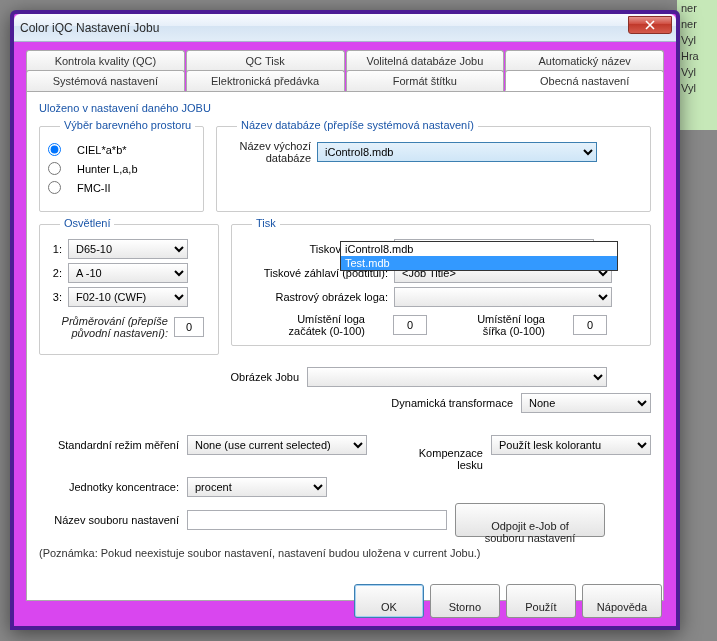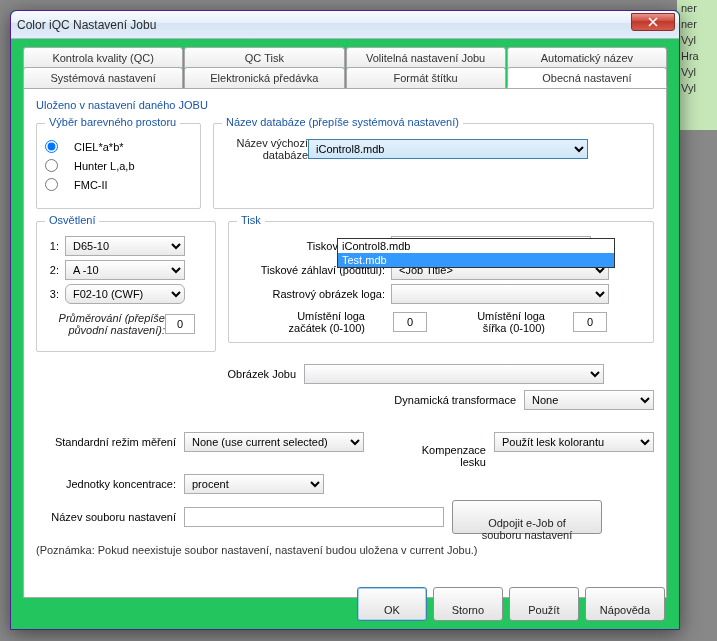--- a/index.html
+++ b/index.html
@@ -1,40 +1,40 @@
 <!DOCTYPE html>
 <html><head>
 <meta charset="utf-8">
 <style>
 * { box-sizing: border-box; margin: 0; padding: 0; font-family: "Segoe UI", Tahoma, sans-serif; font-size: 11px; }
 body { background: #888; width: 717px; height: 641px; position: relative; overflow: hidden; }
 
 .bg-strip { position: absolute; right: 0; top: 0; width: 40px; height: 130px; background: #c6e8b8; }
 .bg-strip div { padding: 2px 4px; color: #333; }
 
-.window { position: absolute; left: 10px; top: 10px; width: 670px; height: 620px; background: #22c55e; border: 1px solid #4c1d95; border-radius: 6px 6px 0 0; box-shadow: 0 4px 20px rgba(0,0,0,0.5); }
+.window { position: absolute; left: 10px; top: 10px; width: 670px; height: 620px; background: #d946ef; border: 4px solid #4c1d95; border-radius: 6px 6px 0 0; box-shadow: 0 4px 20px rgba(0,0,0,0.5); }
 
 .titlebar { height: 28px; background: linear-gradient(to bottom, #f8fbff 0%, #e6eff9 45%, #d5e4f3 46%, #e2edf8 100%); border-radius: 6px 6px 0 0; display: flex; align-items: center; padding: 0 6px; border-bottom: 1px solid #a8b8cc; position: relative; }
 .titlebar-text { color: #2a2a2a; font-size: 12px; }
 .close-btn { position: absolute; right: 4px; top: 2px; width: 44px; height: 18px; background: linear-gradient(to bottom, #e59790 0%, #cf4b3e 45%, #c0392b 46%, #d55a4c 100%); border: 1px solid #8a3028; border-radius: 0 0 3px 3px; color: #fff; display: flex; align-items: center; justify-content: center; cursor: pointer; }
 .close-btn svg { width: 10px; height: 10px; }
 
 .content { padding: 8px 12px; }
 
 .tabs-row { display: flex; gap: 1px; }
 .tab { flex: 1; height: 21px; background: linear-gradient(to bottom,#fdfdfd,#ececec); border: 1px solid #aaa; border-bottom: none; border-radius: 3px 3px 0 0; display: flex; align-items: center; justify-content: center; cursor: pointer; color: #333; padding: 0 4px; white-space: nowrap; overflow: hidden; }
 .tab.active { background: #fff; position: relative; z-index: 2; border-bottom: 1px solid #fff; margin-bottom: -1px; }
 .tabs-row.second { margin-top: -1px; }
 
 .panel { border: 1px solid #aaa; border-top: 1px solid #aaa; background: #fff; padding: 10px 12px 12px; position: relative; height: 510px; }
 
 .group { border: 1px solid #ccc; border-radius: 2px; padding: 10px 8px 8px; position: relative; margin-top: 6px; }
-.group > legend, .group-title { position: absolute; top: -8px; left: 8px; background: #fff; padding: 0 4px; color: #1a55a8; font-size: 11px; }
-
-.row { display: flex; align-items: center; margin: 3px 0; }
+.group > legend, .group-title { position: absolute; top: -8px; left: 20px; background: #fff; padding: 0 4px; color: #1a55a8; font-size: 11px; }
+
+.row { display: flex; align-items: center; gap: 6px; margin: 3px 0; }
 .lbl { text-align: right; color: #222; }
 
 .radio { display: flex; align-items: center; gap: 16px; margin: 6px 0; }
 .radio input { margin: 0; }
 
 select, input[type=text] { border: 1px solid #abadb3; height: 20px; padding: 1px 3px; background: #fff; font-size: 11px; }
 select { background: linear-gradient(to bottom,#fff,#e9e9e9); }
 
 .dropdown-open { position: absolute; left: 313px; top: 149px; width: 278px; border: 1px solid #333; background: #fff; z-index: 50; }
 .dropdown-open div { padding: 1px 4px; }
@@ -84,21 +84,21 @@
       <svg viewBox="0 0 10 10">
           <path d="M1 1 L9 9 M9 1 L1 9" stroke="#fff" stroke-width="1.6"></path>
         </svg>
     </div>
   </div>
 
   <div class="content">
     <div class="tabs-row">
       <div class="tab">Kontrola kvality (QC)</div>
       <div class="tab">QC Tisk</div>
-      <div class="tab">Volitelná nastavení Jobu</div>
+      <div class="tab">Volitelná databáze Jobu</div>
       <div class="tab">Automatický název</div>
     </div>
     <div class="tabs-row second">
       <div class="tab">Systémová nastavení</div>
       <div class="tab">Elektronická předávka</div>
       <div class="tab">Formát štítku</div>
       <div class="tab active">Obecná nastavení</div>
     </div>
 
     <div class="panel">
@@ -148,21 +148,21 @@
             <div class="osv-row">
                 <span class="n">1:</span>
                 <select style="width:120px;"><option>D65-10</option></select>
               </div>
             <div class="osv-row">
                 <span class="n">2:</span>
                 <select style="width:120px;"><option>A -10</option></select>
               </div>
             <div class="osv-row">
                 <span class="n">3:</span>
-                <select style="width:120px;border-radius:6px;"><option>F02-10 (CWF)</option></select>
+                <select style="width:120px;"><option>F02-10 (CWF)</option></select>
               </div>
             <div class="row" style="margin-top:8px;">
               <span class="lbl" style="width:120px;font-style:italic;">Průměrování (přepíše původní nastavení):</span>
               <input type="text" style="width: 30px; text-align: center;" value="0">
             </div>
           </div>
         </div>
 
         <div style="flex:1;">
           <div class="group" style="margin-top:12px;">

